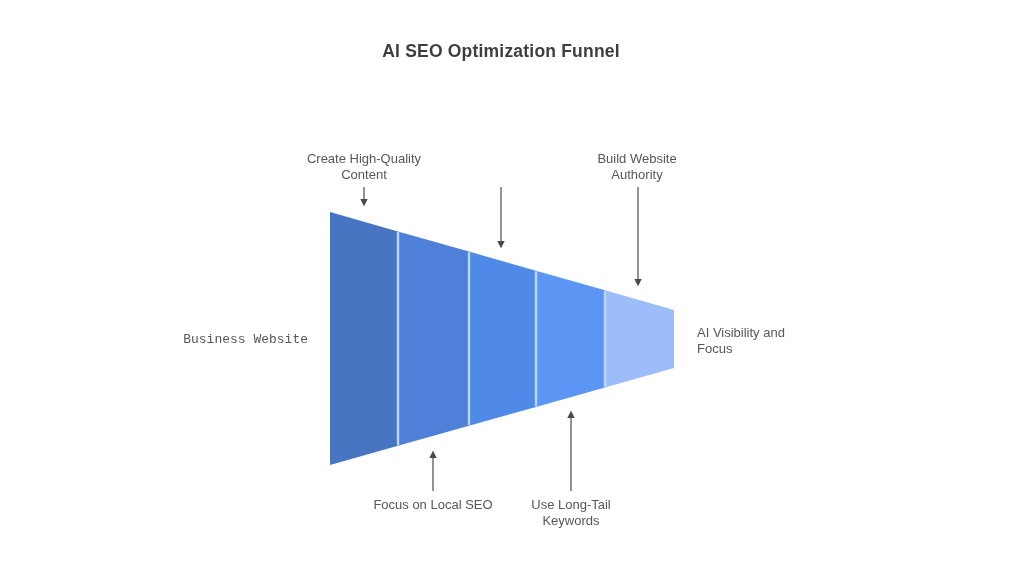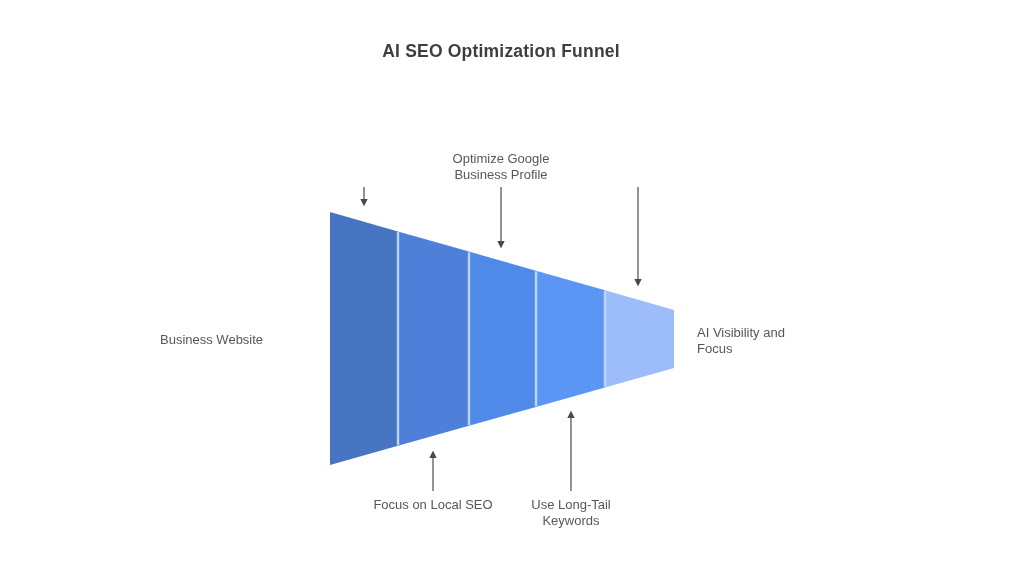--- a/index.html
+++ b/index.html
@@ -23,21 +23,21 @@
     letter-spacing: 0.2px;
   }
   .diagram-svg { position: absolute; top: 0; left: 0; }
   .lbl {
     position: absolute;
     font-size: 13px;
     line-height: 15.5px;
     color: #575757;
   }
   .lbl.centered { text-align: center; }
-  .lbl.right-aligned { text-align: left; }
+  .lbl.right-aligned { text-align: right; font-family: Liberation Mono, monospace; }
   .arrow-line { stroke: #4a4a4a; stroke-width: 1.2; }
   .divider { stroke-width: 2.4; }
 </style>
 </head>
 <body>
 
 <div class="canvas">
 
   <div class="title">AI SEO Optimization Funnel</div>
 
@@ -60,21 +60,22 @@
     <line class="divider" x1="605" y1="290.9" x2="605" y2="386.8" stroke="#bcd4f6"></line>
 
     <line class="arrow-line" marker-end="url(#ah)" x1="364" y1="187" x2="364" y2="204"></line>
     <line class="arrow-line" marker-end="url(#ah)" x1="501" y1="187" x2="501" y2="246"></line>
     <line class="arrow-line" marker-end="url(#ah)" x1="638" y1="187" x2="638" y2="284"></line>
 
     <line class="arrow-line" marker-end="url(#ah)" x1="433" y1="491" x2="433" y2="453"></line>
     <line class="arrow-line" marker-end="url(#ah)" x1="571" y1="491" x2="571" y2="413"></line>
   </svg>
 
-  <div class="lbl centered" style="top:151px; left:431px; width:140px;">Optimize Google Business Profile</div>
+  <div class="lbl centered" style="top:151px; left:289px; width:150px;">Create High-Quality Content</div>
+  <div class="lbl centered" style="top:151px; left:577px; width:120px;">Build Website Authority</div>
 
   <div class="lbl centered" style="top:497px; left:511px; width:120px;">Use Long-Tail Keywords</div>
   <div class="lbl centered" style="top:497px; left:353px; width:160px;">Focus on Local SEO</div>
 
   <div class="lbl right-aligned" style="top:332px; left:160px; width:148px;">Business Website</div>
   <div class="lbl" style="top:325px; left:697px; width:92px;">AI Visibility and Focus</div>
 
 </div>
 
 </body></html>

